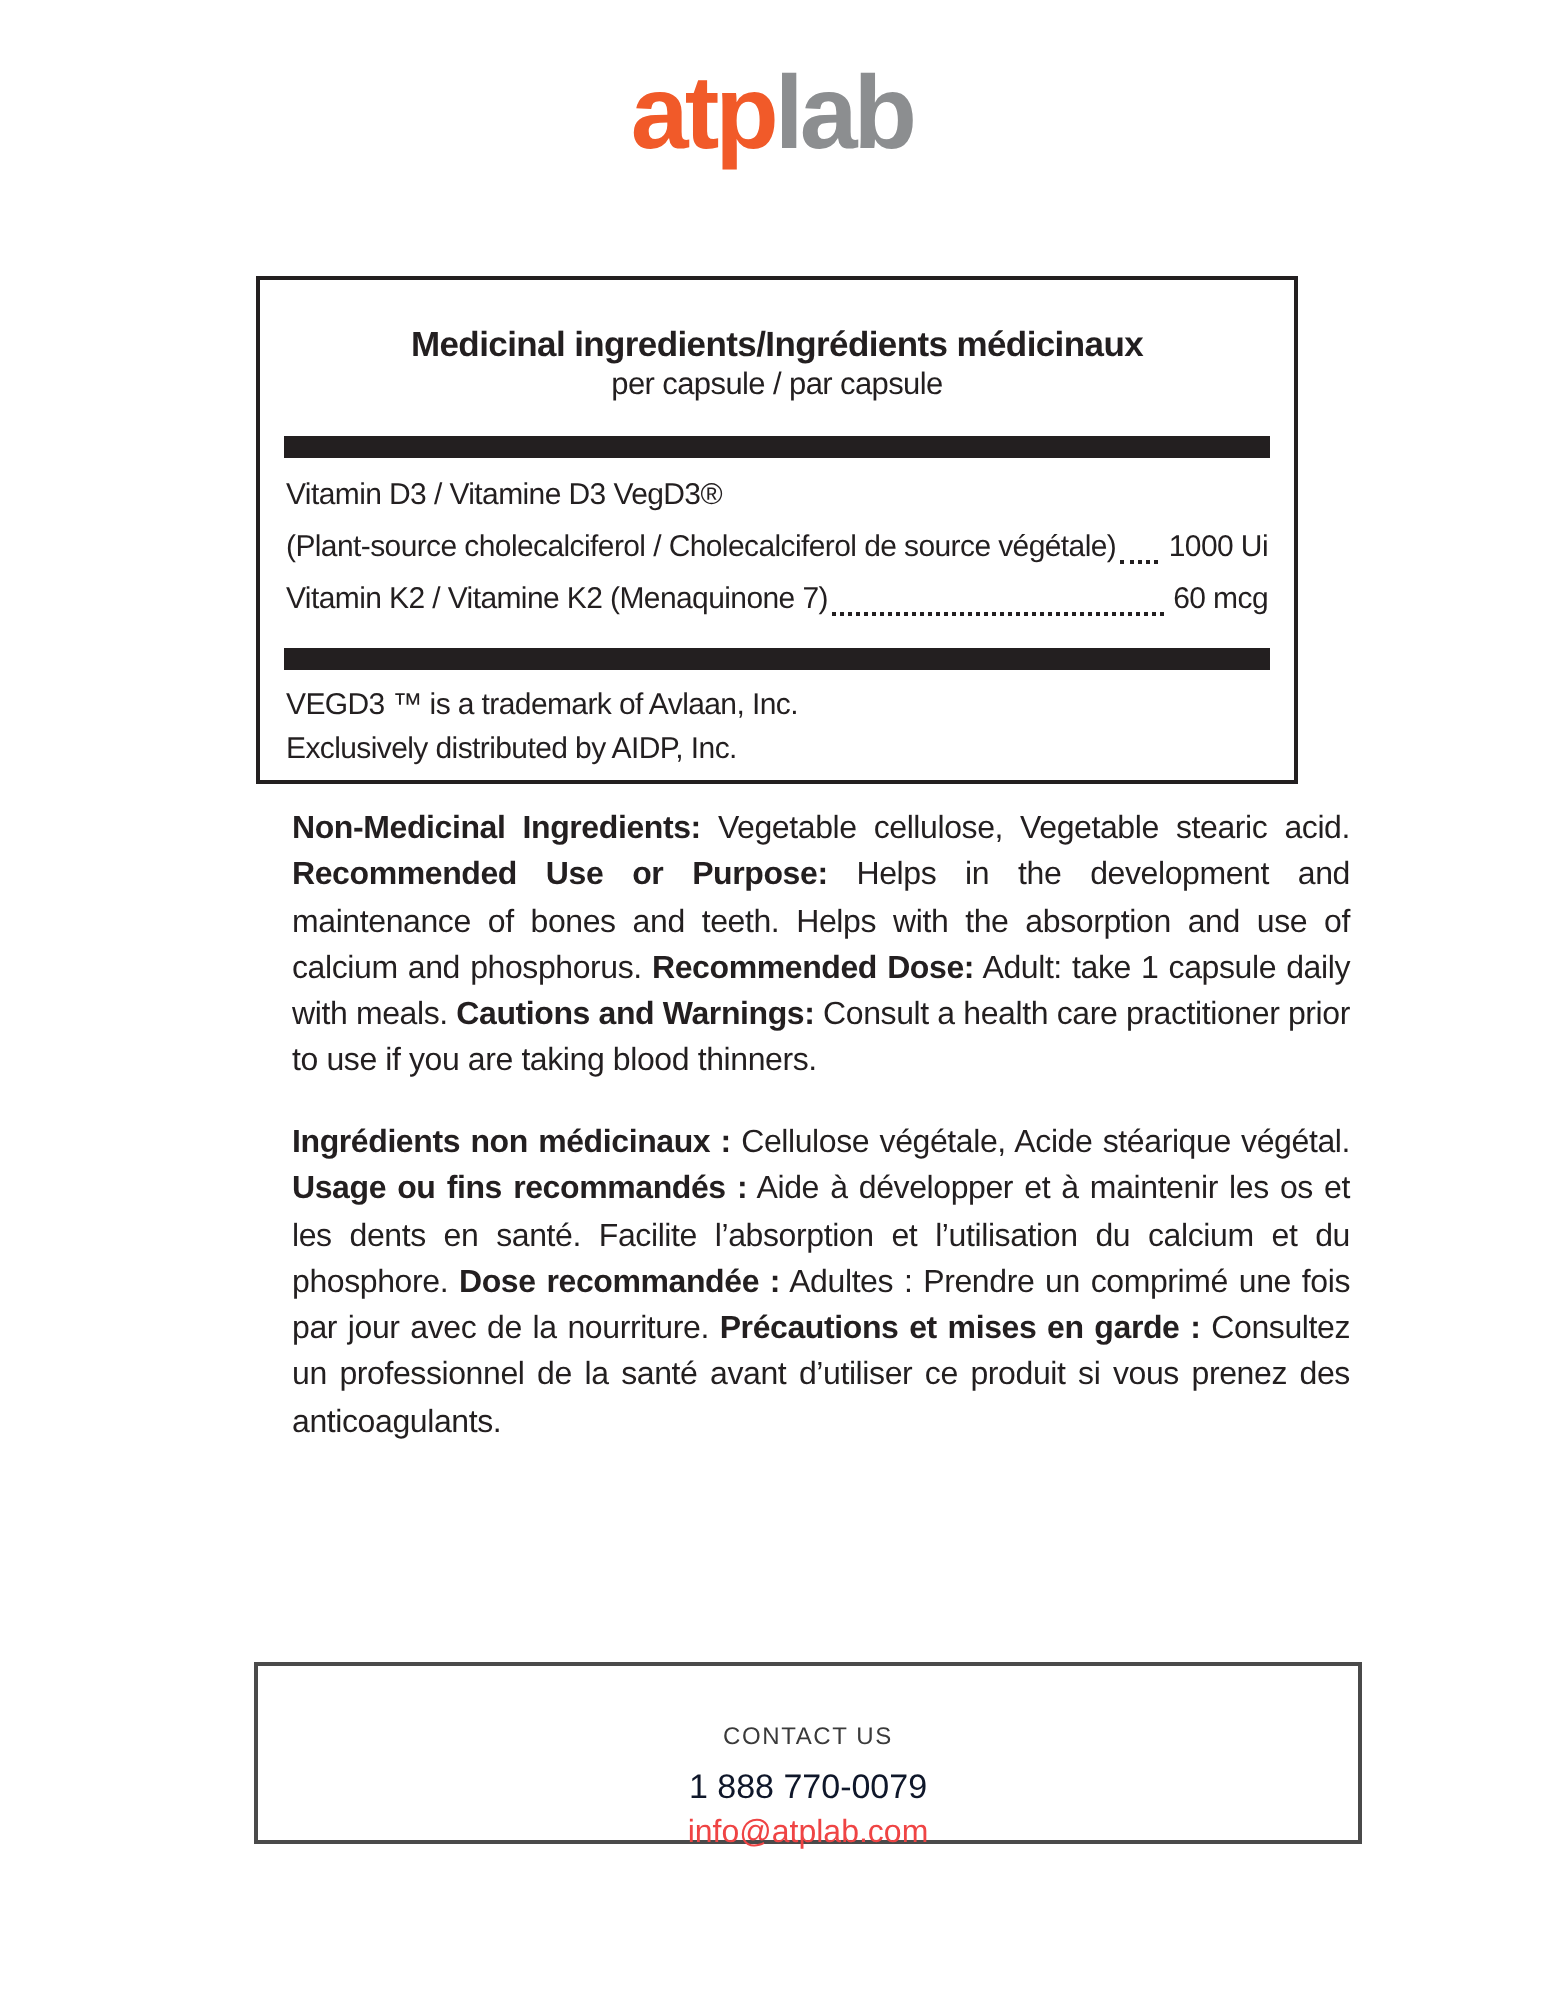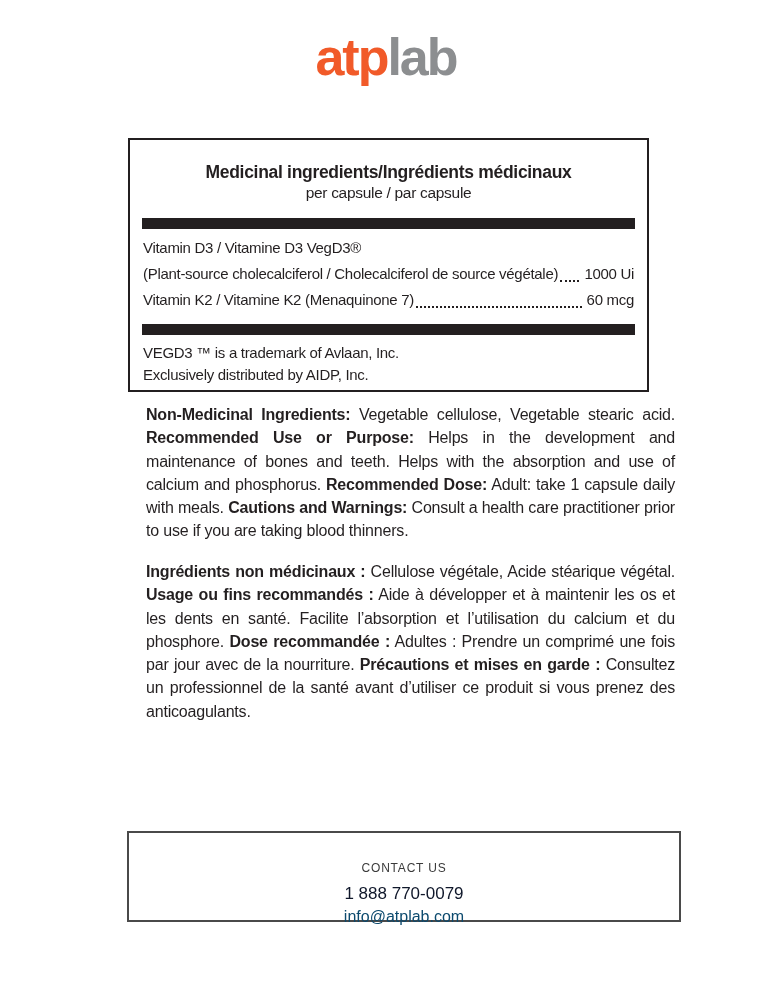--- a/index.html
+++ b/index.html
@@ -122,21 +122,21 @@
     color: #3a3a3a;
   }
   .contact-phone {
     font-size: 17px;
     margin-top: 9px;
     color: #0f172a;
   }
   .contact-email {
     font-size: 16px;
     margin-top: 4px;
-    color: #0c4a6e;
+    color: #ef4444;
   }
 </style>
 </head>
 <body>
 
 <div class="page">
 
   <div class="logo">
     <span class="atp">atp</span><span class="lab">lab</span>
   </div>

